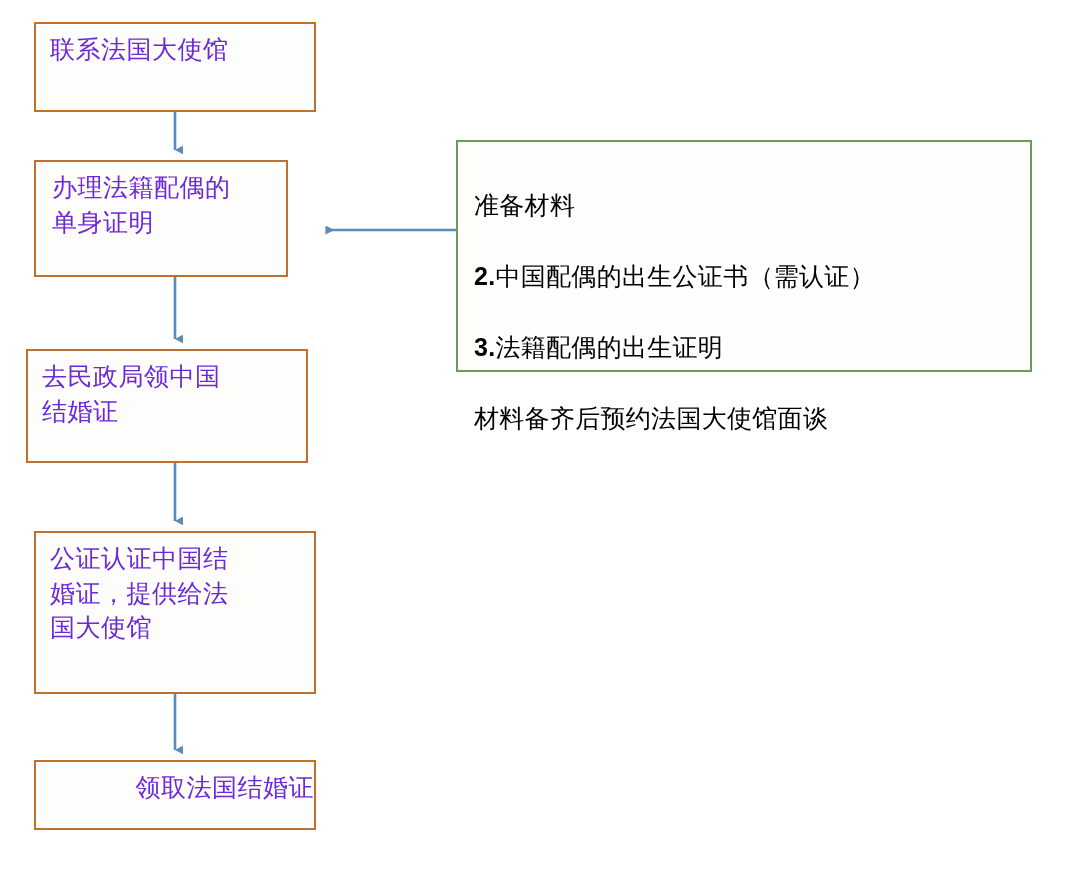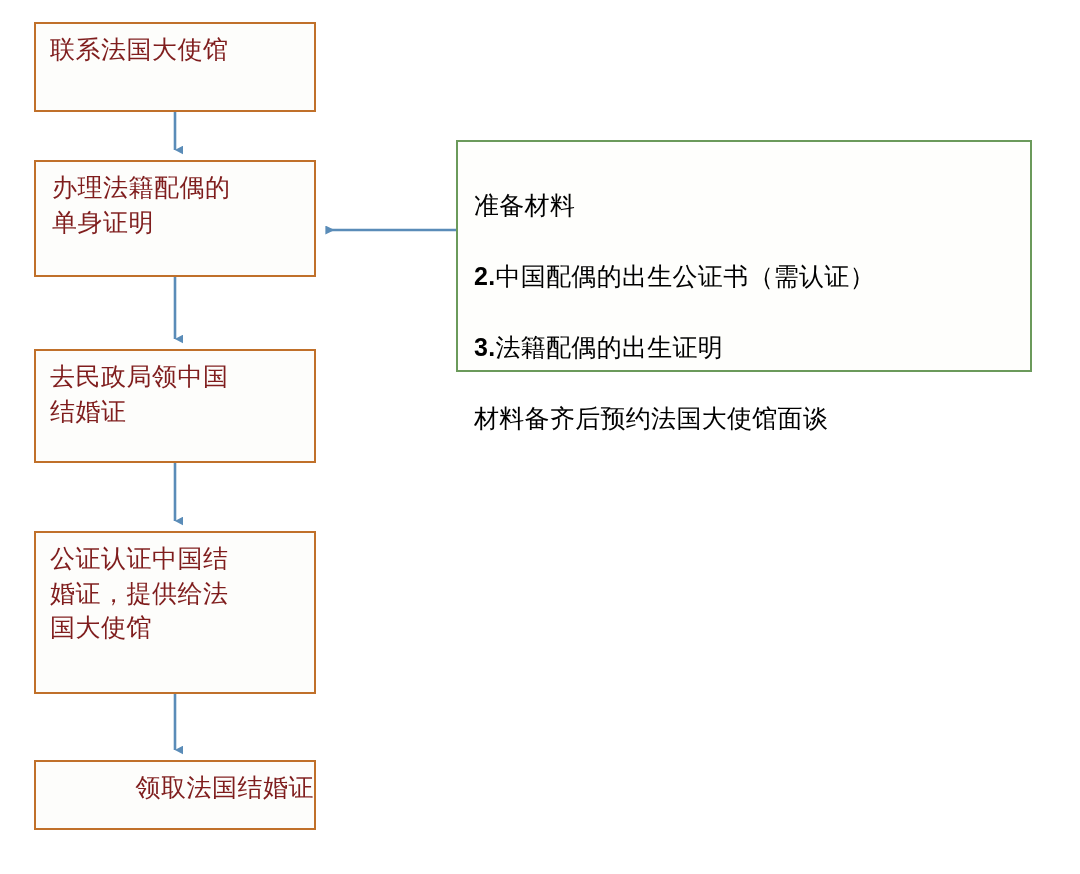--- a/index.html
+++ b/index.html
@@ -19,21 +19,21 @@
     left: 0;
     top: 0;
     width: 1080px;
     height: 874px;
   }
   .node {
     position: absolute;
     box-sizing: border-box;
     border: 2px solid var(--node-border, #C0702A);
     background: #FDFDFB;
-    color: #7f1d1d;
+    color: #6d28d9;
     font-size: 25px;
     line-height: 1.38;
     letter-spacing: 0.5px;
     padding: 8px 0 0 14px;
     white-space: pre-line;
     font-weight: 400;
   }
   .note {
     position: absolute;
     box-sizing: border-box;
@@ -77,24 +77,24 @@
       <line x1="175" y1="112" x2="175" y2="150" marker-end="url(#arrowhead-down)"></line>
       <line x1="175" y1="277" x2="175" y2="339" marker-end="url(#arrowhead-down)"></line>
       <line x1="175" y1="463" x2="175" y2="521" marker-end="url(#arrowhead-down)"></line>
       <line x1="175" y1="694" x2="175" y2="750" marker-end="url(#arrowhead-down)"></line>
       <line x1="456" y1="230" x2="326" y2="230" marker-end="url(#arrowhead-left)"></line>
     </g>
   </svg>
 
   <div class="node" style="left:34px; top:22px; width:282px; height:90px;">联系法国大使馆</div>
 
-  <div class="node" style="left:34px; top:160px; width:282px; height:117px;padding-left:16px;">办理法籍配偶的
+  <div class="node" style="left:34px; top:160px; width:254px; height:117px;padding-left:16px;">办理法籍配偶的
 单身证明</div>
 
-  <div class="node" style="left:34px; top:349px; width:282px; height:114px;">去民政局领中国
+  <div class="node" style="left:26px; top:349px; width:282px; height:114px;">去民政局领中国
 结婚证</div>
 
   <div class="node" style="left:34px; top:531px; width:282px; height:163px;">公证认证中国结
 婚证，提供给法
 国大使馆</div>
 
   <div class="node" style="left:34px; top:760px; width:282px; height:70px;text-align:right;">领取法国结婚证</div>
 
   <div class="note" style="left:456px; top:140px; width:576px; height:232px;">
     <div>准备材料</div>

